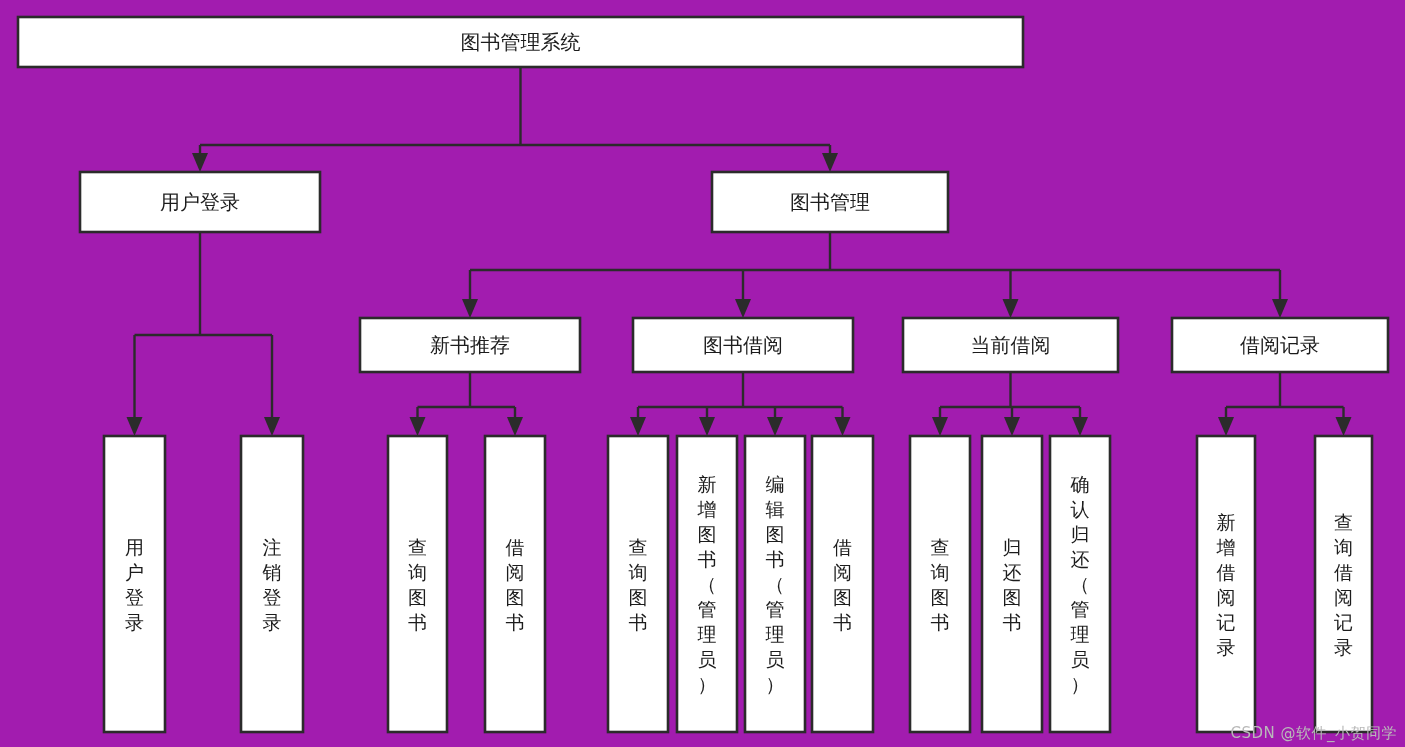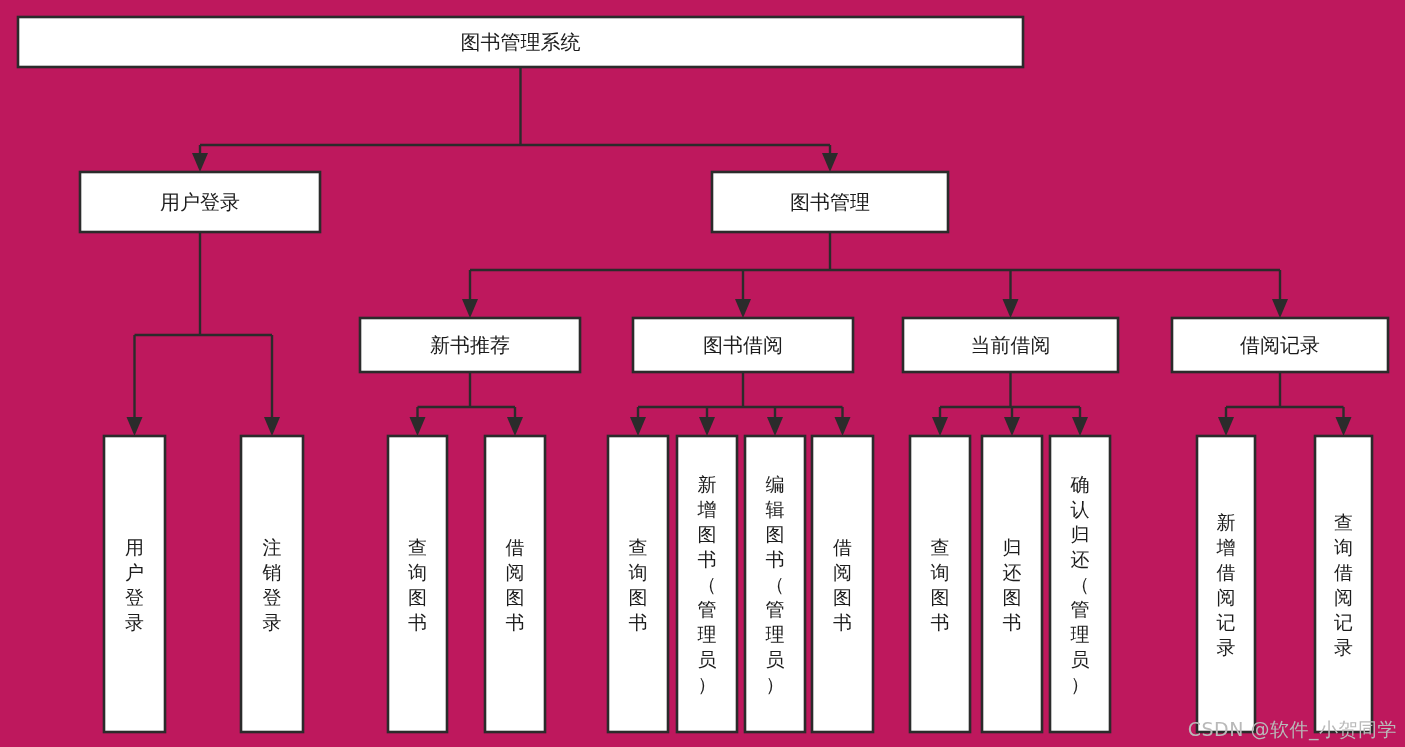--- a/index.html
+++ b/index.html
@@ -10,21 +10,21 @@
   body {
     width: 1405px;
     height: 747px;
     overflow: hidden;
     font-family: "DejaVu Sans", "Liberation Sans", sans-serif;
   }
   #diagram-root {
     position: relative;
     width: 1405px;
     height: 747px;
-    background: #be185d;
+    background: #a21caf;
   }
   svg#flow {
     position: absolute;
     left: 0;
     top: 0;
     width: 1405px;
     height: 747px;
   }
   .node-box {
     fill: #ffffff;
@@ -54,21 +54,21 @@
     font-size: 19px;
     fill: #1c1c1c;
     text-anchor: middle;
     white-space: pre;
   }
   .watermark {
     position: absolute;
     right: 8px;
     bottom: 4px;
     font-family: "DejaVu Sans", "Liberation Sans", sans-serif;
-    font-size: 19px;
+    font-size: 15px;
     color: #b9b9b9;
     letter-spacing: 0.5px;
     user-select: none;
   }
 </style>
 </head>
 <body>
 
 <div id="diagram-root">
 

